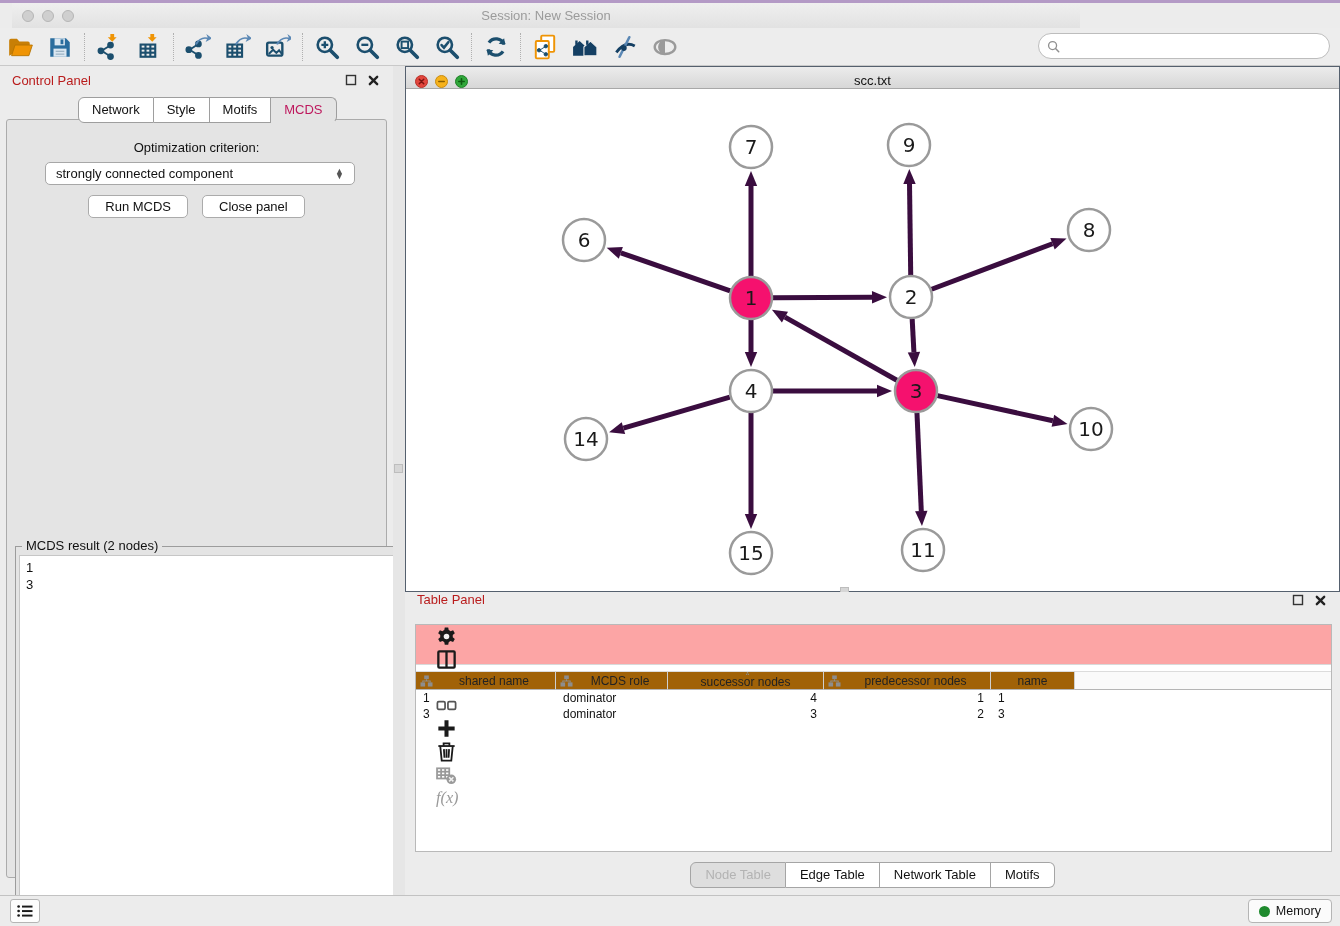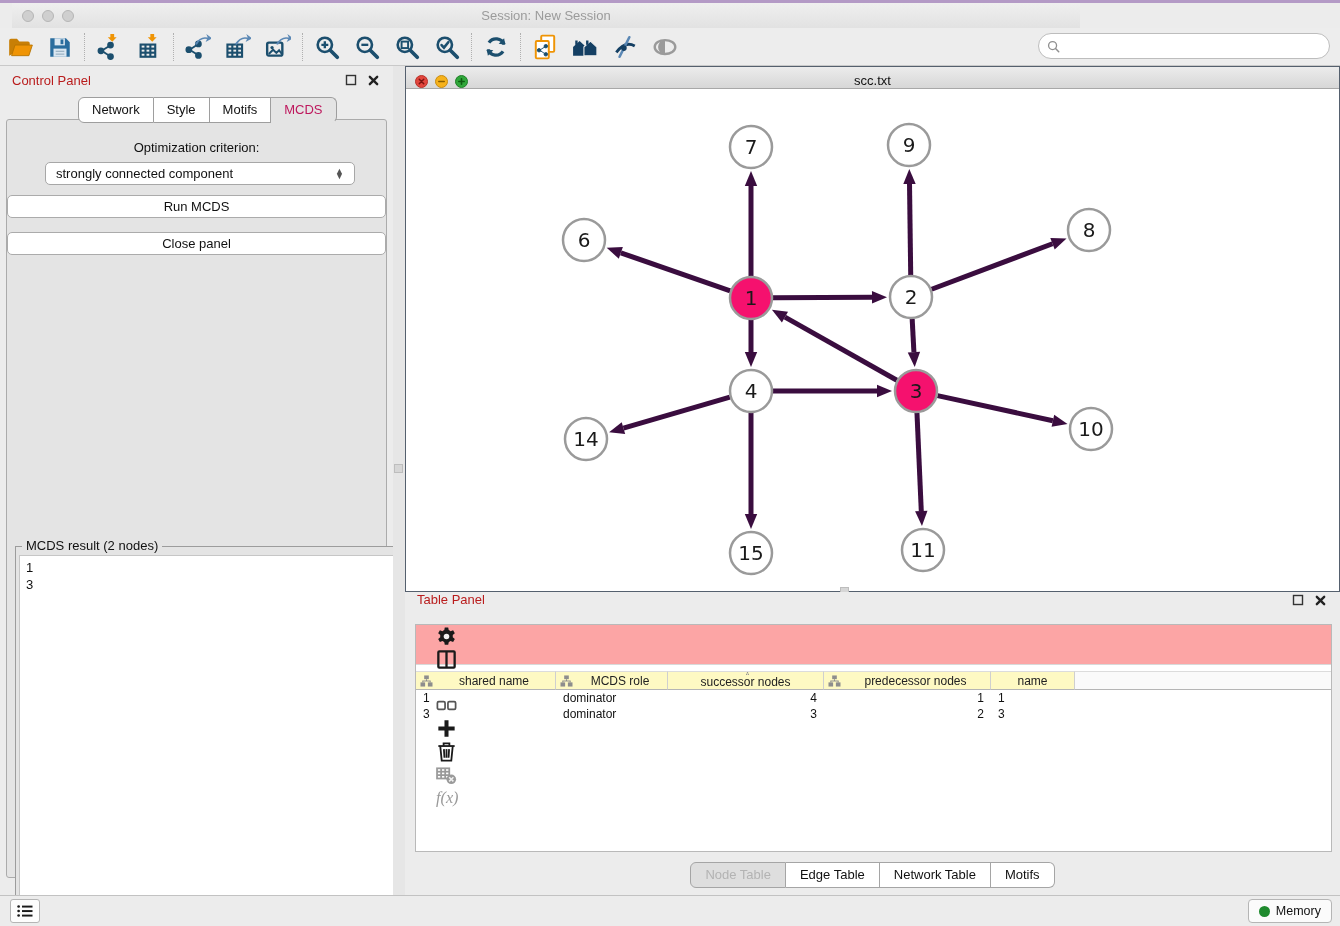--- a/index.html
+++ b/index.html
@@ -29,21 +29,21 @@
   .float-btn,.close-btn { width:16px; height:16px; display:flex; align-items:center; justify-content:center; margin-left:6px; }
   #cp-tabs { position:absolute; left:78px; top:31px; display:flex; z-index:3; }
   .cp-tab { font-size:13px; padding:4px 13px 5px 13px; background:#fff; border:1px solid #9e9e9e; border-left:none; color:#111; }
   .cp-tab:first-child { border-left:1px solid #9e9e9e; border-radius:6px 0 0 6px; }
   .cp-tab:last-child { border-radius:0 6px 6px 0; }
   .cp-tab.disabled-selected { background:#e4e4e4; color:#be185d; border-bottom-color:#e4e4e4; }
   #cp-content { position:absolute; left:6px; top:53px; width:381px; height:759px; background:#e4e4e4; border:1px solid #ababab; border-radius:3px; }
   #opt-label { text-align:center; margin-top:20px; font-size:13px; color:#111; }
   #opt-select { position:absolute; left:38px; top:42px; width:310px; height:23px; background:#fff; border:1px solid #a7a7a7; border-radius:5px; font-size:13px; display:flex; align-items:center; padding:0 10px; color:#111; }
   #opt-select .stepper { margin-left:auto; display:flex; flex-direction:column; align-items:center; line-height:5px; color:#555; font-size:9px; }
-  #cp-buttons { position:absolute; left:0; top:75px; width:100%; display:flex; justify-content:flex-start; gap:14px;flex-direction:column; }
+  #cp-buttons { position:absolute; left:0; top:75px; width:100%; display:flex; justify-content:center; gap:14px; }
   .cp-btn { background:#fff; border:1px solid #ababab; border-radius:5px; font-size:13px; padding:3px 16px; color:#111; }
   #mcds-result { position:absolute; left:8px; top:426px; width:414px; height:375px; border:1px solid #9c9c9c; background:#e4e4e4; }
   #mcds-legend { position:absolute; left:6px; top:-9px; background:#e4e4e4; padding:0 4px; font-size:13px; color:#111; }
   #mcds-text { position:absolute; left:3px; top:8px; right:3px; bottom:3px; background:#fff; border:1px solid #c6c6c6; font-size:13px; color:#111; padding:3px 6px; line-height:17px; white-space:pre-line; }
   #mcds-scroll { position:absolute; right:3px; top:8px; width:11px; bottom:3px; background:#f1f1f1; border-left:1px solid #ddd; }
 
   
   #v-divider { position:absolute; left:393px; top:66px; width:12px; height:829px; background:#e6e6e6; }
   .grip { position:absolute; width:9px; height:9px; background:#d6d6d6; border:1px solid #bdbdbd; }
 
@@ -61,21 +61,21 @@
 
   
   #table-panel { position:absolute; left:405px; top:592px; width:935px; height:303px; background:#ececec; }
   #tp-header { height:30px; display:flex; align-items:flex-start; padding:0 12px; }
   #tp-box { position:absolute; left:10px; top:32px; width:917px; height:228px; background:#fff; border:1px solid #b9b9b9; }
   #tp-toolbar { height:40px; background:#fca5a5; border-bottom:1px solid #d9d9d9; display:flex; padding-left:12px;flex-direction:column; }
   .tpt-btn { width:37px; height:32px; display:flex; align-items:center; justify-content:center; }
   .tpt-btn svg { width:23px; height:23px; }
   #tp-table { position:absolute; left:0; top:46px; right:0; }
   .thead-row { display:flex; height:19px; }
-  .th-cell { background:#fef9c3; border-right:1px solid #cfcfcf; border-top:1px solid #dcdcdc; border-bottom:1px solid #b5b5b5; display:flex; align-items:center; font-size:12px; color:#222; position:relative; }
+  .th-cell { background:#a16207; border-right:1px solid #cfcfcf; border-top:1px solid #dcdcdc; border-bottom:1px solid #b5b5b5; display:flex; align-items:center; font-size:12px; color:#222; position:relative; }
   .th-cell .tree { margin-left:4px; }
   .th-cell .lbl { flex:1; text-align:center; padding:0 4px; }
   .t-row { display:flex; height:16px; }
   .t-cell { font-size:12px; color:#111; padding:0 7px; line-height:16px; overflow:hidden; white-space:nowrap; }
   #tp-bottom-tabs { position:absolute; left:0; right:0; top:270px; display:flex; justify-content:center; }
   .tp-tab { font-size:13px; padding:4px 14px 5px 14px; background:#fff; border:1px solid #a5a5a5; border-left:none; color:#111; }
   .tp-tab:first-child { border-left:1px solid #a5a5a5; border-radius:6px 0 0 6px; }
   .tp-tab:last-child { border-radius:0 6px 6px 0; }
   .tp-tab.disabled-selected { background:#dedede; color:#b3b3b3; }
 

